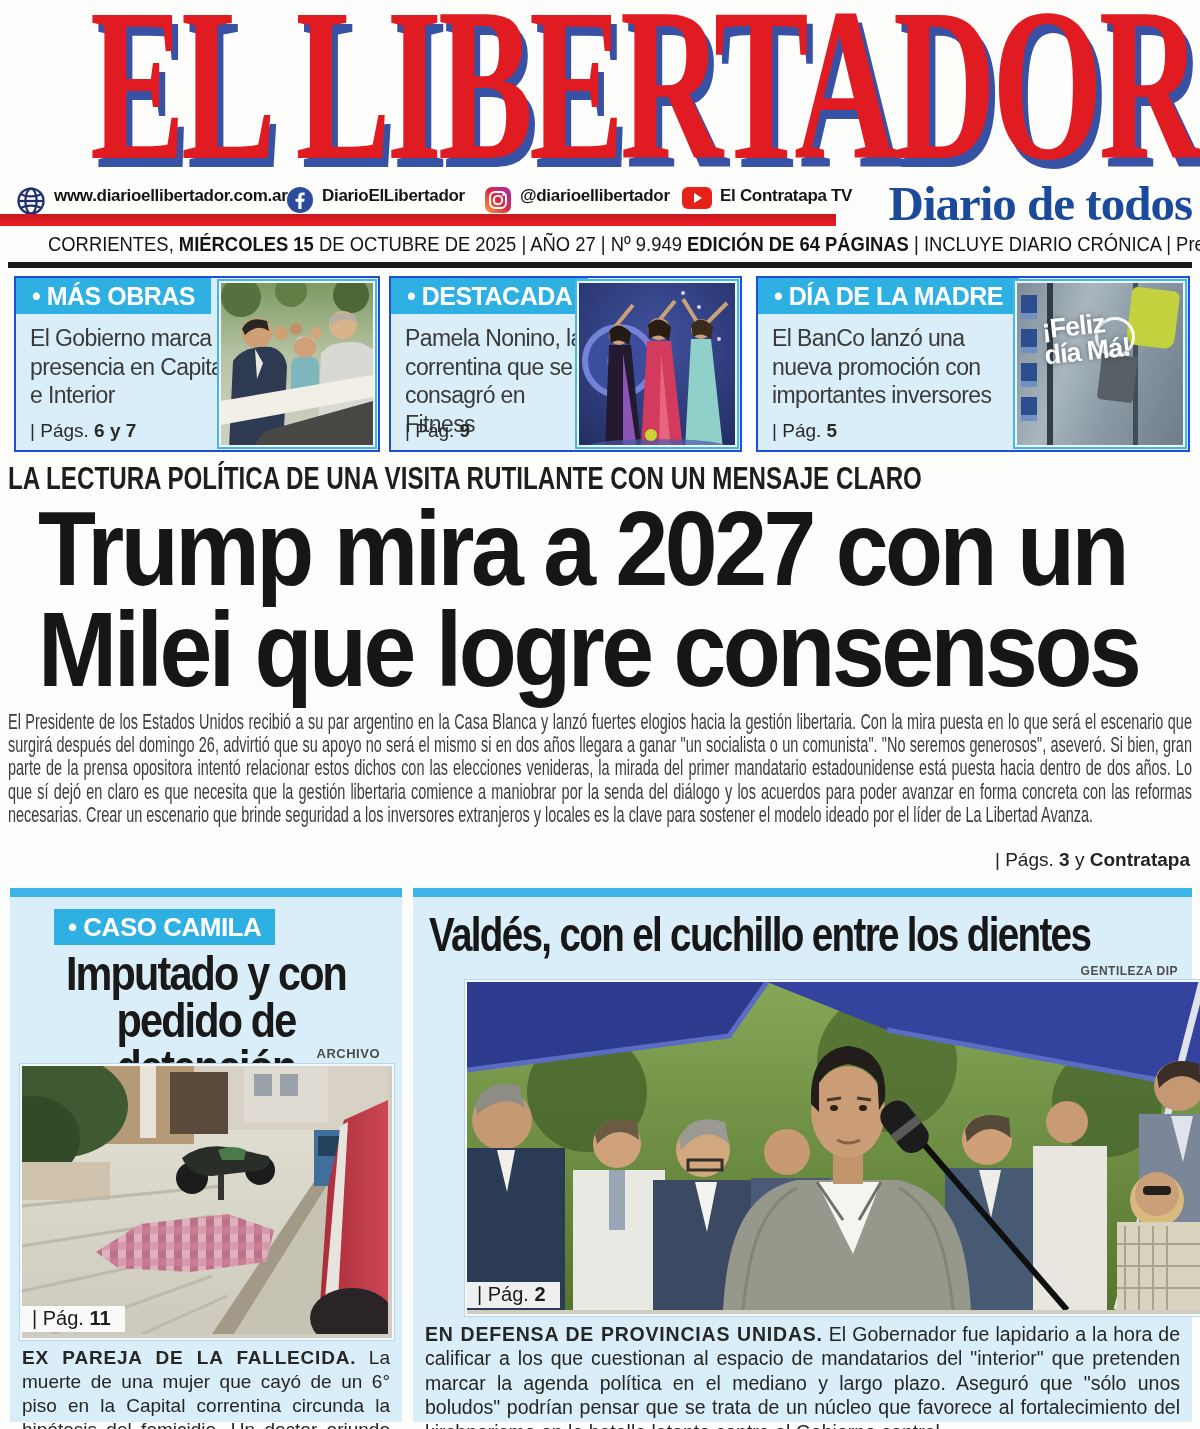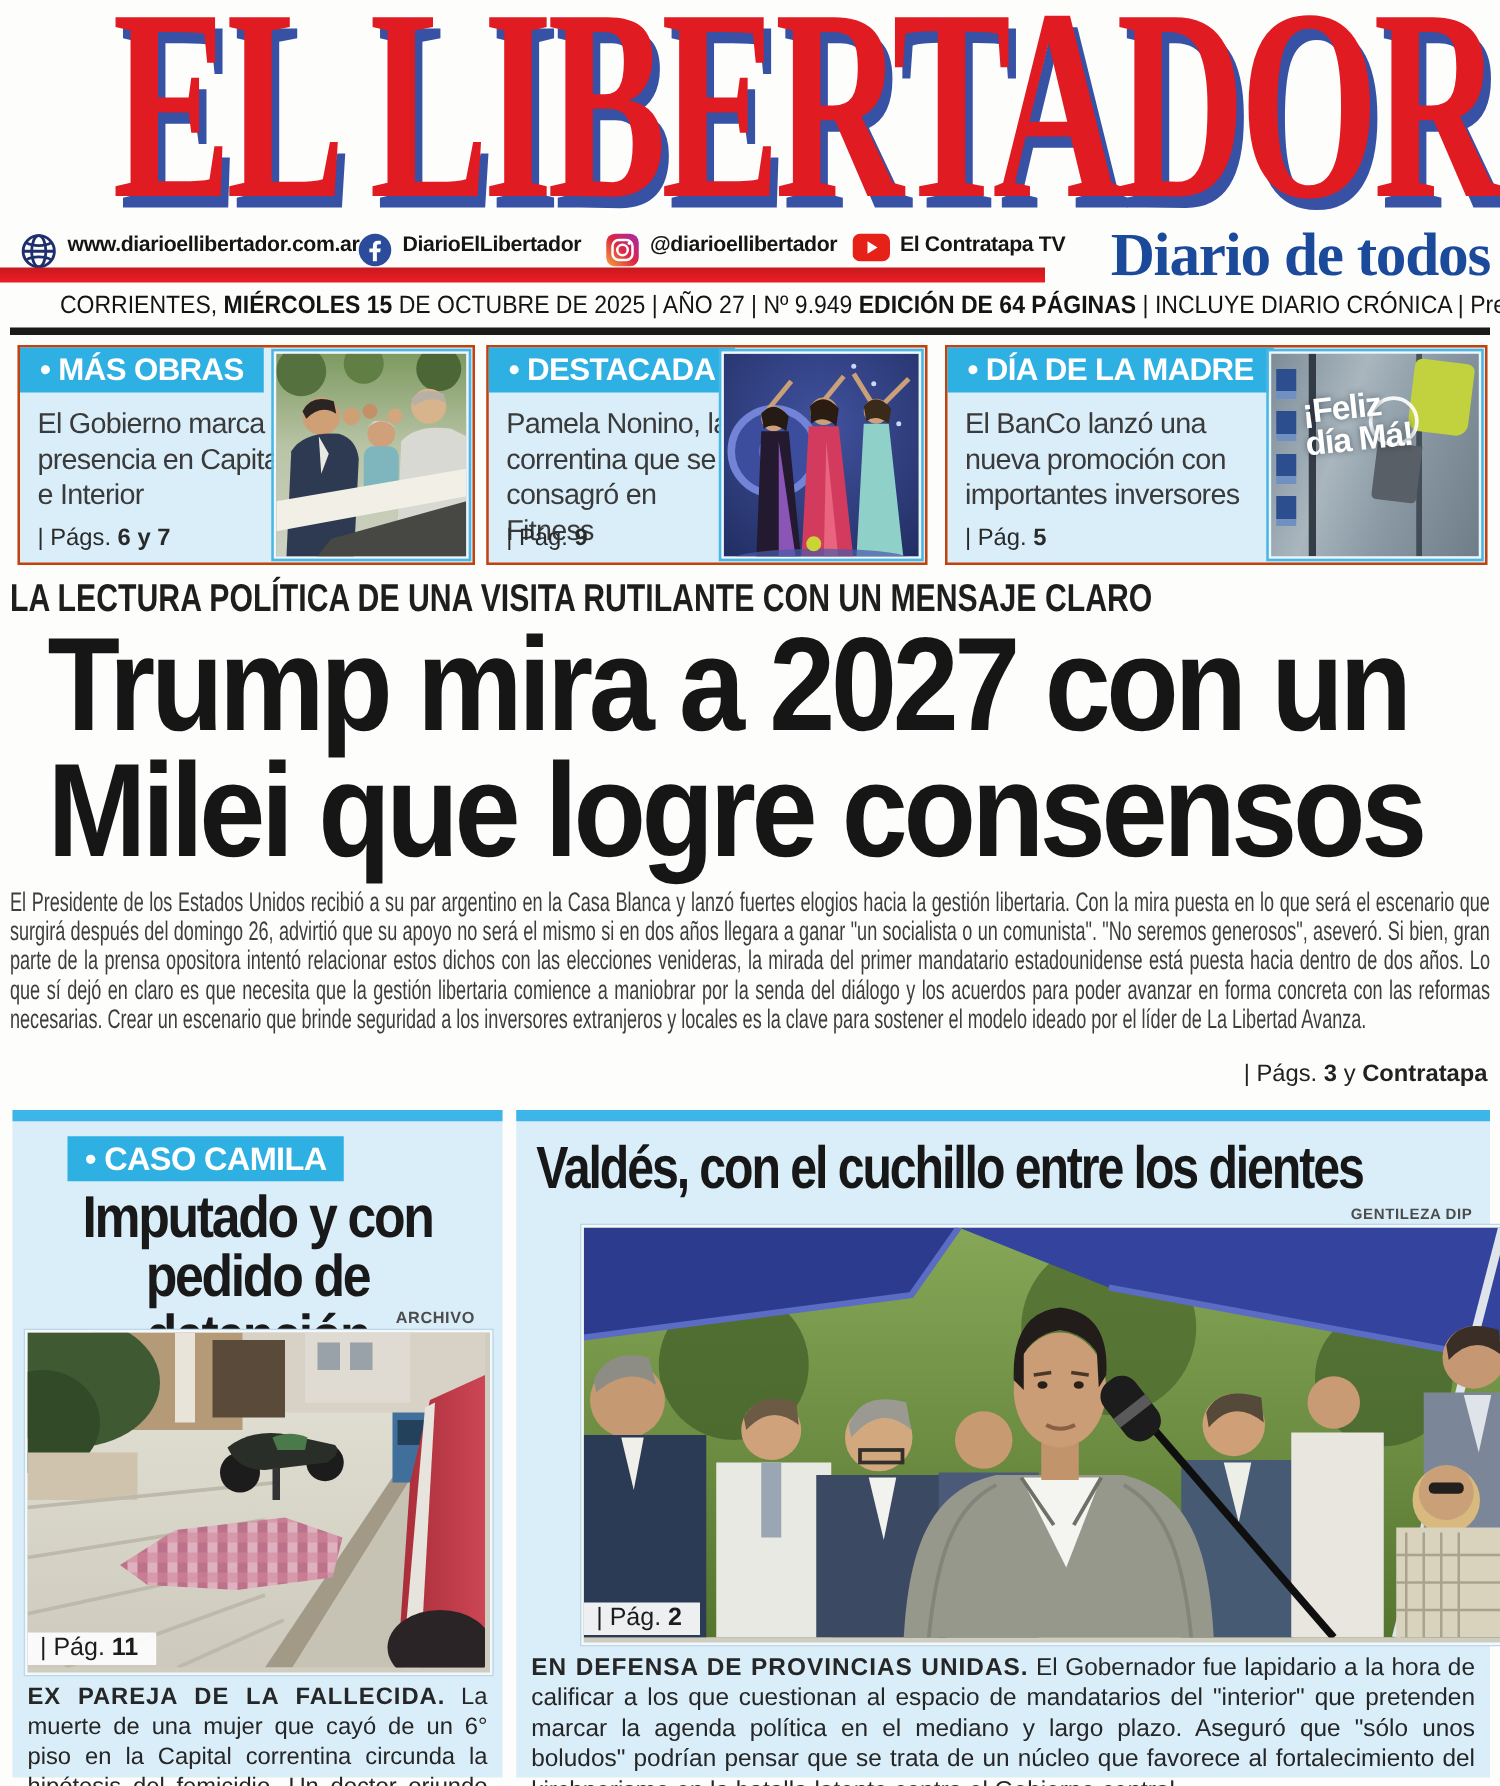--- a/index.html
+++ b/index.html
@@ -21,21 +21,21 @@
   .tagline{position:absolute;top:178px;left:845px;width:347px;text-align:right;
     font-family:"Liberation Serif",serif;font-weight:bold;font-size:49px;line-height:52px;
     color:#1c4a9b;letter-spacing:-1px;white-space:nowrap;}
 
   .dateline{position:absolute;top:233px;left:0;width:1200px;text-align:center;
     font-size:20px;color:#141414;white-space:nowrap;transform:scaleX(0.92);transform-origin:center;}
   .dateline b{font-weight:bold;}
   .black-rule{position:absolute;top:262px;left:8px;right:8px;height:6px;background:#1a1a1a;}
 
   
-  .teaser{position:absolute;top:276px;height:176px;background:#d9eef9;border:2px solid #c2410c;box-sizing:border-box;}
+  .teaser{position:absolute;top:276px;height:176px;background:#d9eef9;border:2px solid #1d4ed8;box-sizing:border-box;}
   .t1{left:14px;width:366px;} .t2{left:389px;width:353px;} .t3{left:756px;width:434px;padding-left:44px;}
   .chip{position:absolute;top:0;left:0;height:36px;background:#2fb0e3;color:#fff;
     font-weight:bold;font-size:25px;line-height:36px;padding:0 16px;letter-spacing:-0.5px;white-space:nowrap;}
   .teaser-text{position:absolute;left:14px;top:46px;font-size:23px;line-height:1.24;
     color:#3a3a3a;letter-spacing:-0.6px;}
   .t1 .teaser-text{width:198px;} .t2 .teaser-text{width:182px;} .t3 .teaser-text{width:246px;}
   .teaser-page{position:absolute;left:14px;bottom:8px;font-size:19px;color:#2a2a2a;}
   .teaser-page b{font-weight:bold;}
   .teaser-photo{position:absolute;top:3px;right:3px;bottom:3px;overflow:hidden;
     border:2px solid #eef7fc;outline:2px solid #49b7e5;background:#9fb3c0;}

